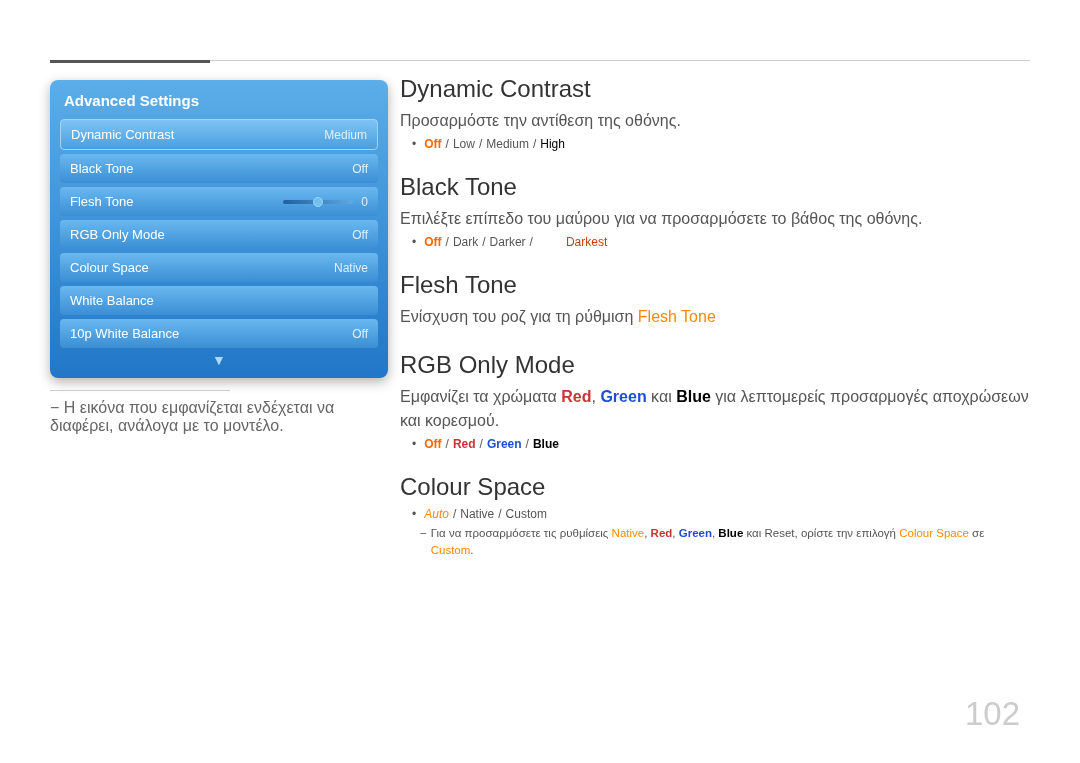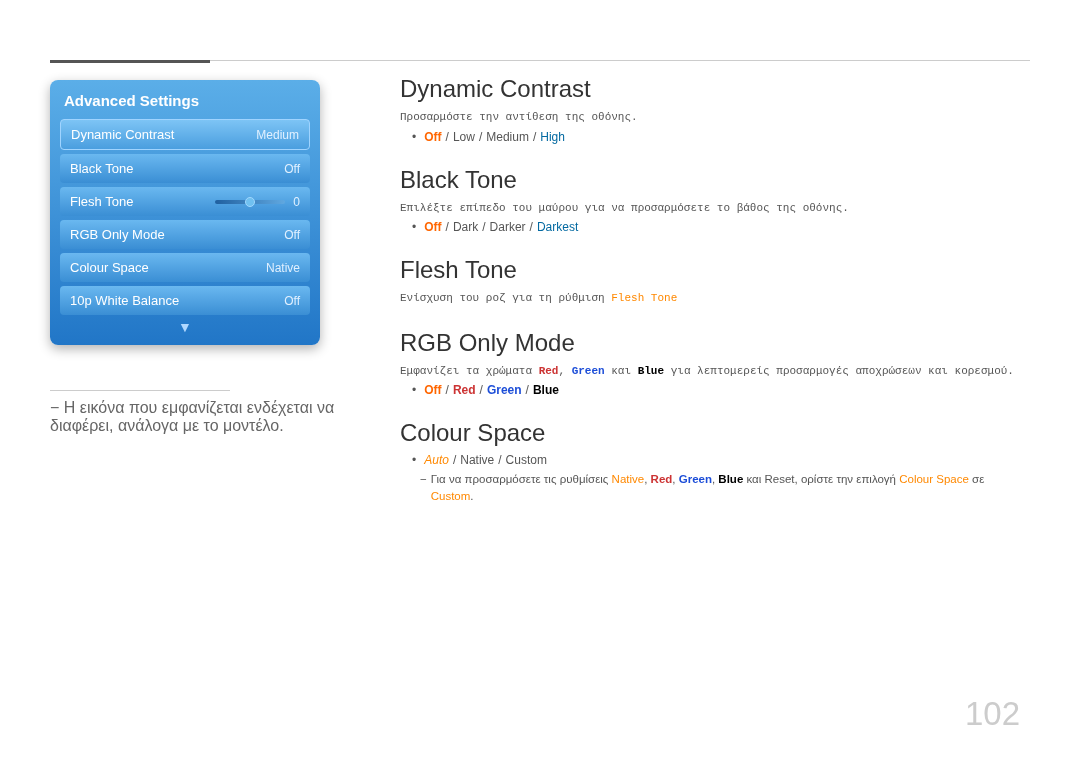--- a/index.html
+++ b/index.html
@@ -30,21 +30,21 @@
       width: 160px;
       height: 3px;
       background: #555555;
     }
 
     
     .left-panel {
       position: absolute;
       top: 80px;
       left: 50px;
-      width: 270px;
+      width: 338px;
     }
 
     .advanced-settings-box {
       background: linear-gradient(180deg, #5baee8 0%, #2176c7 100%);
       border-radius: 8px;
       padding: 12px 10px 10px 10px;
       box-shadow: 0 4px 12px rgba(0,0,0,0.3);
     }
 
     .advanced-settings-title {
@@ -148,48 +148,47 @@
     }
 
     .section-title {
       font-size: 24px;
       font-weight: 300;
       color: #333333;
       margin-bottom: 6px;
     }
 
     .section-desc {
-      font-size: 11px;
+      font-size: 16px;
       color: #555555;
       margin-bottom: 4px;
       line-height: 1.5;
-      font-family: Liberation Mono, monospace;
     }
 
     .section-options {
       font-size: 12px;
       color: #555555;
       display: flex;
       align-items: center;
       gap: 4px;
       margin-left: 12px;
     }
 
     .bullet {
       color: #555555;
       margin-right: 4px;
     }
 
     .opt-off { color: #ff6600; font-weight: bold; }
     .opt-low { color: #555555; }
     .opt-medium { color: #555555; }
-    .opt-high { color: #0369a1; }
+    .opt-high { color: #000000; }
     .opt-dark { color: #555555; }
     .opt-darker { color: #555555; }
-    .opt-darkest { color: #0369a1; }
+    .opt-darkest { color: #c2410c; margin-left: 29px; }
     .opt-flesh { color: #ff8800; }
     .opt-red { color: #cc3333; font-weight: bold; }
     .opt-green { color: #1d4ed8; font-weight: bold; }
     .opt-blue { color: #000000; font-weight: bold; }
     .opt-auto { color: #ff8800; font-style: italic; }
     .opt-native { color: #555555; }
     .opt-custom { color: #555555; }
     .opt-colour { color: #ff8800; }
     .opt-custom-orange { color: #ff8800; }
 
@@ -252,20 +251,24 @@
     <div class="menu-item">
       <span class="menu-item-label">RGB Only Mode</span>
       <span class="menu-item-value">Off</span>
     </div>
 
     <div class="menu-item">
       <span class="menu-item-label">Colour Space</span>
       <span class="menu-item-value">Native</span>
     </div>
 
+    <div class="menu-item">
+      <span class="menu-item-label">White Balance</span>
+      <span class="menu-item-value"></span>
+    </div>
 
     <div class="menu-item">
       <span class="menu-item-label">10p White Balance</span>
       <span class="menu-item-value">Off</span>
     </div>
 
     <div class="down-arrow">▼</div>
   </div>
 </div>
 

